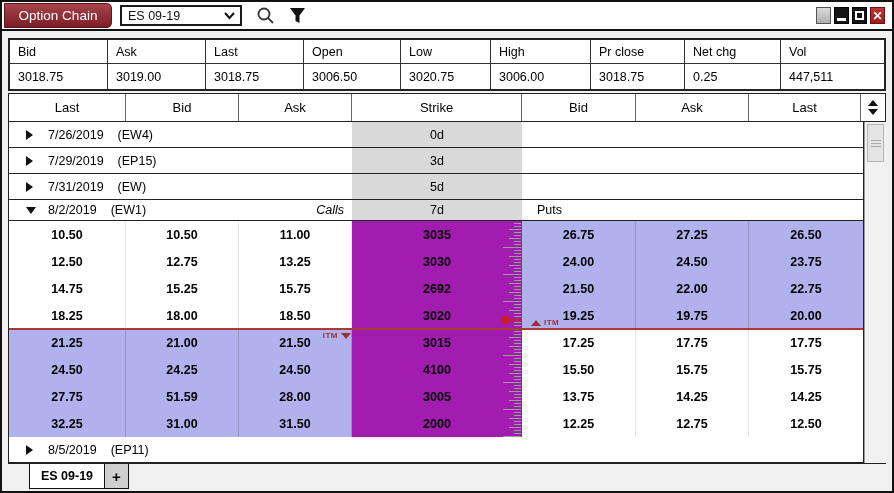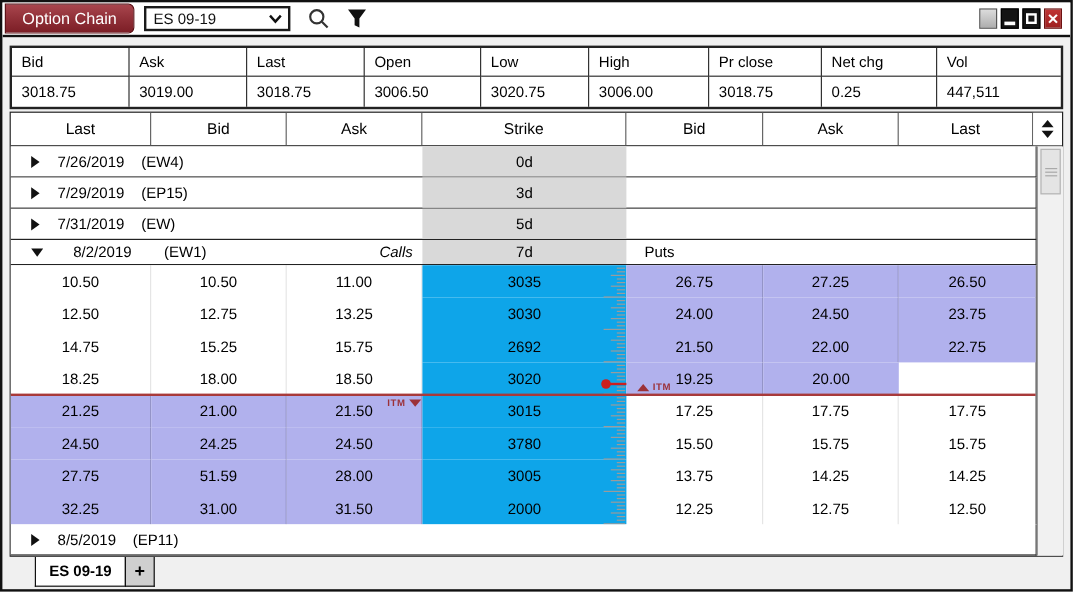--- a/index.html
+++ b/index.html
@@ -41,30 +41,30 @@
   .tri-down  { width:0; height:0; border-left:5px solid transparent; border-right:5px solid transparent; border-top:6px solid #111; }
 
   .exp-row { position:relative; width:855px; height:26px; border-bottom:1px solid #222; border-right:1px solid #222;
     background:#fff; display:flex; align-items:center; font-size:12.5px; color:#000; cursor:default; }
   .exp-row .arr { margin-left:17px; width:14px; display:flex; }
   .arr-right { width:0; height:0; border-top:5px solid transparent; border-bottom:5px solid transparent; border-left:7px solid #111; }
   .arr-down  { width:0; height:0; border-left:5px solid transparent; border-right:5px solid transparent; border-top:7px solid #111; }
   .exp-date { margin-left:8px; }
   .exp-code { margin-left:14px; }
   .dte-cell { position:absolute; left:343px; top:0; bottom:0; width:170px; background:#d9d9d9; display:flex; align-items:center; justify-content:center; }
-  .exp-row.expanded { height:21px;gap:13px; }
+  .exp-row.expanded { height:21px; }
   .calls-label { position:absolute; right:519px; top:0; bottom:0; display:flex; align-items:center;font-style:italic; }
   .puts-label  { position:absolute; left:528px; top:0; bottom:0; display:flex; align-items:center; }
 
   #strike-rows { position:relative; width:855px; height:216px; border-right:1px solid #222; background:#fff; }
-  .srow { display:grid; grid-template-columns:117px 113px 113px 170px 114px 113px 114px; height:27px; }
+  .srow { display:grid; grid-template-columns:117px 113px 113px 170px 114px 113px 114px; height:27px;font-weight:bold; }
   .scell { display:flex; align-items:center; justify-content:center; font-size:12.5px; color:#000; border-right:1px solid rgba(0,0,0,0.10); }
   .scell:last-child { border-right:none; }
   .scell.itm { background:#b1b1ed; border-right-color:rgba(0,0,0,0.16); }
-  .scell.strike { background:#0ea5e9; border-right:none; }
+  .scell.strike { background:#a21caf; border-right:none; }
 
   #ruler { position:absolute; left:488px; top:0; bottom:0; width:25px; pointer-events:none; }
   .tick { position:absolute; right:1px; height:1px; background:#9b9b9b; }
 
   #price-line { position:absolute; left:0; right:0; top:107px; height:2px; background:#a83a3a; z-index:4; }
   #price-dot  { position:absolute; left:492px; top:95px; width:8px; height:8px; border-radius:50%; background:#cc1f1f; z-index:5; }
   #price-dash { position:absolute; left:499px; top:98px; width:14px; height:2px; background:#cc1f1f; z-index:5; }
   .itm-tag { position:absolute; z-index:5; font-size:8px; font-weight:bold; color:#9c3138; letter-spacing:0.5px; display:flex; align-items:center; gap:3px; }
   #itm-call-tag { right:512px; top:110px; }
   #itm-put-tag  { left:522px; top:97px; }
@@ -226,36 +226,37 @@
             <div class="scell itm">21.50</div>
             <div class="scell itm">22.00</div>
             <div class="scell itm">22.75</div>
           </div>
           <div class="srow">
             <div class="scell">18.25</div>
             <div class="scell">18.00</div>
             <div class="scell">18.50</div>
             <div class="scell strike">3020</div>
             <div class="scell itm">19.25</div>
+            <div class="scell itm">19.75</div>
             <div class="scell itm">20.00</div>
           </div>
           <div class="srow">
             <div class="scell itm">21.25</div>
             <div class="scell itm">21.00</div>
             <div class="scell itm">21.50</div>
             <div class="scell strike">3015</div>
             <div class="scell">17.25</div>
             <div class="scell">17.75</div>
             <div class="scell">17.75</div>
           </div>
           <div class="srow">
             <div class="scell itm">24.50</div>
             <div class="scell itm">24.25</div>
             <div class="scell itm">24.50</div>
-            <div class="scell strike">3780</div>
+            <div class="scell strike">4100</div>
             <div class="scell">15.50</div>
             <div class="scell">15.75</div>
             <div class="scell">15.75</div>
           </div>
           <div class="srow">
             <div class="scell itm">27.75</div>
             <div class="scell itm">51.59</div>
             <div class="scell itm">28.00</div>
             <div class="scell strike">3005</div>
             <div class="scell">13.75</div>

